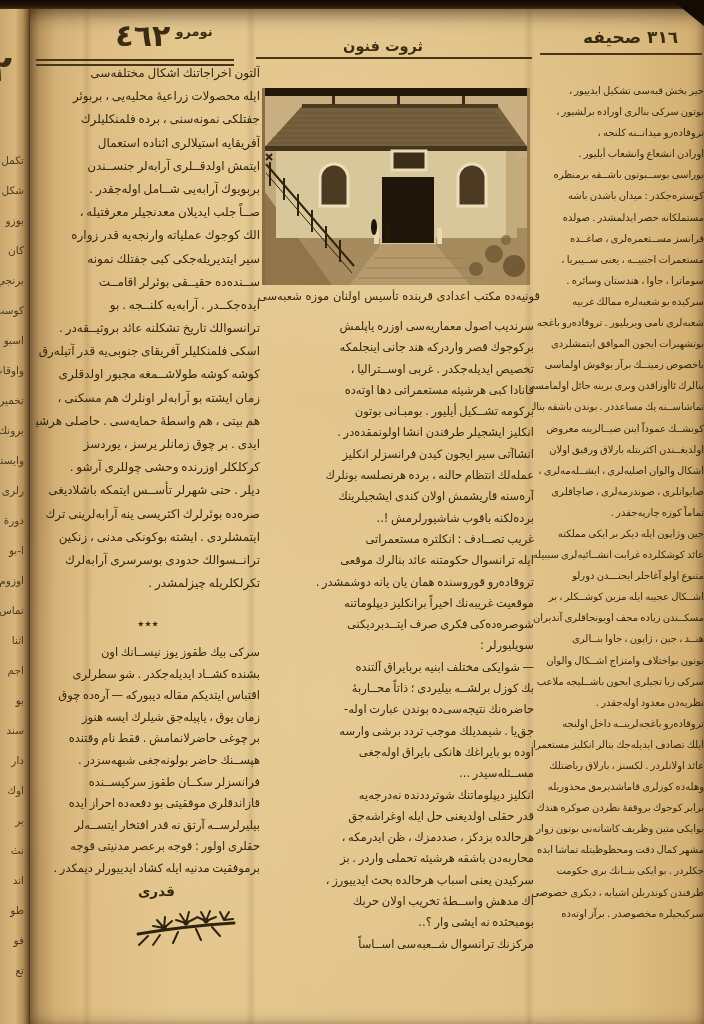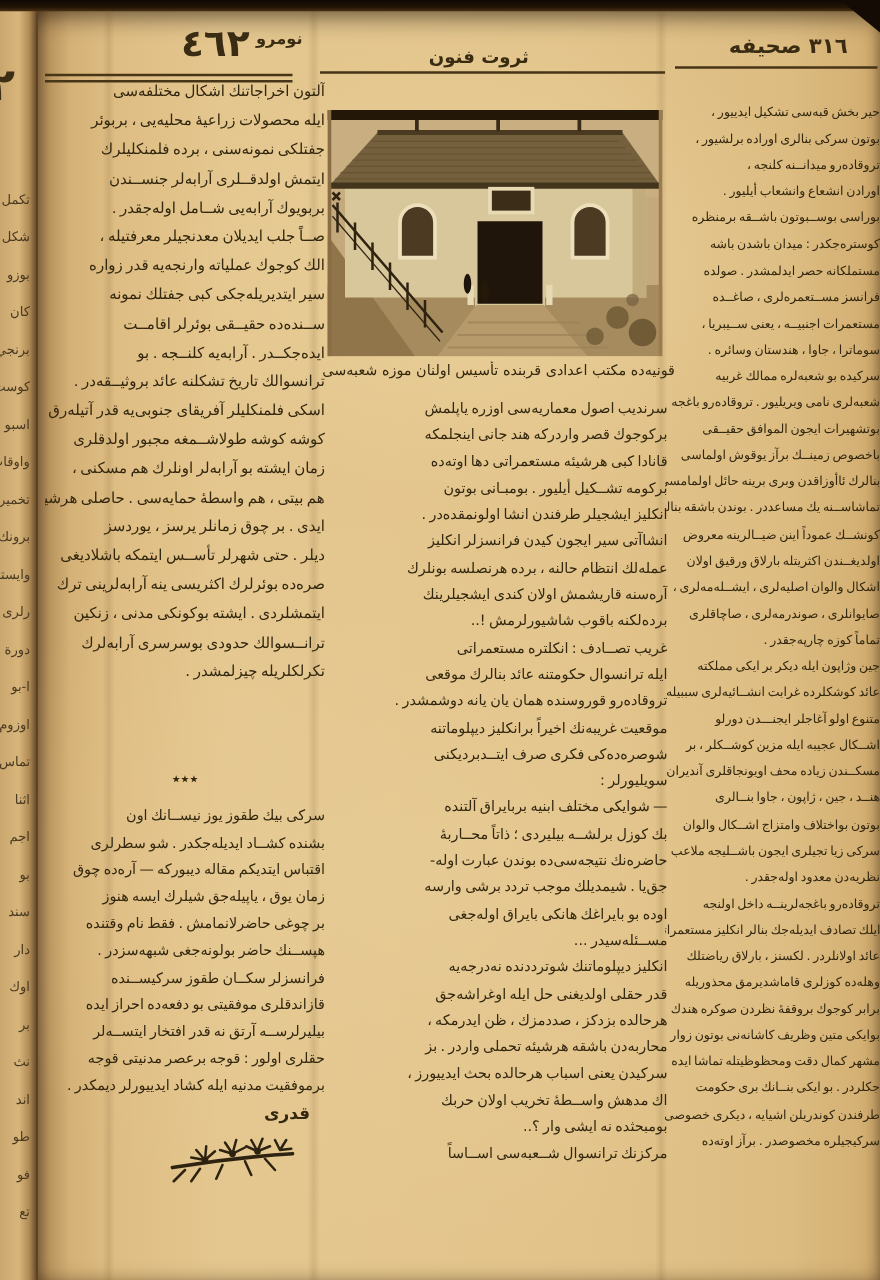--- a/index.html
+++ b/index.html
@@ -25,21 +25,21 @@
     background:linear-gradient(180deg,#0e0803,#241507 65%,#4a2f14);}
   .corner-tr{position:absolute;right:0;top:0;width:0;height:0;
     border-top:26px solid #140c04;border-left:32px solid transparent;}
   .crease{position:absolute;top:0;height:1016px;width:10px;
     background:linear-gradient(90deg,transparent,rgba(110,80,40,.15),transparent);}
 
   
   .hdr{position:absolute;color:#3a2c12;direction:rtl;white-space:nowrap;}
   .hdr-pageno{left:553px;top:19px;font-size:17px;font-weight:bold;letter-spacing:1px;}
   .hdr-masthead{left:313px;top:30px;font-size:14.5px;font-weight:bold;}
-  .hdr-issue{left:56px;top:10px;width:156px;text-align:right;}
+  .hdr-issue{left:56px;top:10px;width:156px;text-align:center;}
   .hdr-issue .w{font-size:13px;font-weight:bold;vertical-align:10px;}
   .hdr-issue .n{font-size:30px;font-weight:bold;letter-spacing:2px;}
   .rule{position:absolute;background:#473517;height:2px;}
   .rule-left{position:absolute;border-top:2px solid #473517;border-bottom:2px solid #473517;height:3px;background:transparent;}
 
   
   .photo{position:absolute;left:232px;top:80px;width:268px;height:197px;}
   .caption{position:absolute;left:222px;top:281px;width:288px;text-align:right;
     direction:rtl;font-size:11.5px;color:#33270f;white-space:nowrap;overflow:hidden;}
 
@@ -51,21 +51,21 @@
   .col-right .tline{height:21.1px;line-height:21.1px;}
   .col-middle{left:228px;top:308px;width:276px;font-size:11.5px;}
   .col-middle .tline{height:21.3px;line-height:21.3px;}
   .col-left-top{left:6px;top:54px;width:224px;font-size:12px;}
   .col-left-top .tline{height:23.2px;line-height:23.2px;}
   .col-left-bottom{left:6px;top:634px;width:224px;font-size:11.5px;}
   .col-left-bottom .tline{height:21.6px;line-height:21.6px;}
 
   .separator{position:absolute;left:6px;top:608px;width:224px;text-align:center;
     font-size:13px;color:#33270f;letter-spacing:2px;}
-  .signature{position:absolute;left:108px;top:875px;width:110px;text-align:right;
+  .signature{position:absolute;left:108px;top:875px;width:110px;text-align:left;
     direction:rtl;font-size:13.5px;font-weight:bold;color:#33270f;}
   .flourish{position:absolute;left:104px;top:898px;}
 </style>
 </head>
 <body>
 
 <div class="scan">
 
   <div class="sliver">
     <div class="big-frag">٢</div>
@@ -188,21 +188,21 @@
         <div class="tline">تروقاده‌رو ميدانــنه كلنجه ،</div>
         <div class="tline">اورادن انشعاع وانشعاب أيليور .</div>
         <div class="tline">بوراسى بوســبوتون باشــقه برمنظره</div>
         <div class="tline">كوستره‌جكدر : ميدان باشدن باشه</div>
         <div class="tline">مستملكانه حصر ايدلمشدر . صولده</div>
         <div class="tline">فرانسز مســتعمره‌لرى ، صاغــده</div>
         <div class="tline">مستعمرات اجنبيــه ، يعنى ســيبريا ،</div>
         <div class="tline">سوماترا ، جاوا ، هندستان وسائره .</div>
         <div class="tline">سركيده بو شعبه‌لره ممالك غربيه</div>
         <div class="tline">شعبه‌لرى نامى ويريليور . تروقاده‌رو باغجه</div>
-        <div class="tline">بوتشهيرات ايجون الموافق حقيــقى</div>
+        <div class="tline">بوتشهيرات ايجون الموافق ايتمشلردى</div>
         <div class="tline">باخصوص زمينــك برآز يوقوش اولماسى</div>
         <div class="tline">بنالرك ئاأوزاقدن وبرى برينه حائل اولمامسى</div>
         <div class="tline">تماشاســنه يك مساعددر . بوندن باشقه بنالر</div>
         <div class="tline">كونشــك عموداً اينن ضيــالرينه معروض</div>
         <div class="tline">اولديغــندن اكثريتله بارلاق ورقيق اولان</div>
         <div class="tline">اشكال والوان اصليه‌لرى ، ايشــله‌مه‌لرى ،</div>
         <div class="tline">صايوانلرى ، صوندرمه‌لرى ، صاچاقلرى</div>
         <div class="tline">تماماً كوزه چارپه‌جقدر .</div>
         <div class="tline">جين وژاپون ايله ديكر بر ايكى مملكته</div>
         <div class="tline">عائد كوشكلرده غرابت انشــائيه‌لرى سببيله</div>
@@ -221,20 +221,21 @@
         <div class="tline">بوايكى متين وظريف كاشانه‌نى بوتون زوار</div>
         <div class="tline">مشهر كمال دقت ومحظوظيتله تماشا ايده‌</div>
         <div class="tline">جكلردر . بو ايكى بنــانك برى حكومت</div>
         <div class="tline">طرفندن كوندريلن اشيايه ، ديكرى خصوصى</div>
         <div class="tline">سركيجيلره مخصوصدر . برآز اوته‌ده</div>
       </div>
 
     <div class="col col-middle">
         <div class="tline">سرنديب اصول معماريه‌سى اوزره ياپلمش</div>
         <div class="tline">بركوجوك قصر واردركه هند جانى اينجلمكه</div>
+        <div class="tline">تخصيص ايديله‌جكدر . غربى اوســتراليا ،</div>
         <div class="tline">قانادا كبى هرشيئه مستعمراتى دها اوته‌ده</div>
         <div class="tline">بركومه تشــكيل أيليور . بومبـانى بوتون</div>
         <div class="tline">انكليز ايشجيلر طرفندن انشا اولونمقده‌در .</div>
         <div class="tline">انشاآتى سير ايجون كيدن فرانسزلر انكليز</div>
         <div class="tline">عمله‌لك انتظام حالنه ، برده هرنصلسه بونلرك</div>
         <div class="tline">آره‌سنه قاريشمش اولان كندى ايشجيلرينك</div>
         <div class="tline">برده‌لكنه باقوب شاشيورلرمش !..</div>
         <div class="tline">غريب تصــادف : انكلتره مستعمراتى</div>
         <div class="tline">ايله ترانسوال حكومتنه عائد بنالرك موقعى</div>
         <div class="tline">تروقاده‌رو قوروسنده همان يان يانه دوشمشدر .</div>
@@ -254,33 +255,35 @@
         <div class="tline">سركيدن يعنى اسباب هرحالده بحث ايدييورز ،</div>
         <div class="tline">اك مدهش واســطهٔ تخريب اولان حربك</div>
         <div class="tline">بومبحثده نه ايشى وار ؟..</div>
         <div class="tline">مركزنك ترانسوال شــعبه‌سى اســاساً</div>
       </div>
 
     <div class="col col-left-top">
         <div class="tline">آلتون اخراجاتنك اشكال مختلفه‌سى</div>
         <div class="tline">ايله محصولات زراعيهٔ محليه‌يى ، بربوئر</div>
         <div class="tline">جفتلكى نمونه‌سنى ، برده فلمنكليلرك</div>
+        <div class="tline">آفريقايه استيلالرى اثناده استعمال</div>
         <div class="tline">ايتمش اولدقــلرى آرابه‌لر جنســندن</div>
         <div class="tline">بربويوك آرابه‌يى شــامل اوله‌جقدر .</div>
         <div class="tline">صــاً جلب ايديلان معدنجيلر معرفتيله ،</div>
         <div class="tline">الك كوجوك عملياته وارنجه‌يه قدر زواره</div>
         <div class="tline">سير ايتديريله‌جكى كبى جفتلك نمونه</div>
         <div class="tline">ســنده‌ده حقيــقى بوئرلر اقامــت</div>
         <div class="tline">ايده‌جكــدر . آرابه‌يه كلنــجه . بو</div>
         <div class="tline">ترانسوالك تاريخ تشكلنه عائد بروثيــقه‌در .</div>
         <div class="tline">اسكى فلمنكليلر آفريقاى جنوبى‌يه قدر آتيله‌رق</div>
         <div class="tline">كوشه كوشه طولاشــمغه مجبور اولدقلرى</div>
         <div class="tline">زمان ايشته بو آرابه‌لر اونلرك هم مسكنى ،</div>
         <div class="tline">هم بيتى ، هم واسطهٔ حمايه‌سى . حاصلى هرشيارى</div>
         <div class="tline">ايدى . بر چوق زمانلر يرسز ، يوردسز</div>
+        <div class="tline">كركلكلر اوزرنده وحشى چوللرى آرشو .</div>
         <div class="tline">ديلر . حتى شهرلر تأســس ايتمكه باشلاديغى</div>
         <div class="tline">صره‌ده بوئرلرك اكثريسى ينه آرابه‌لرينى ترك</div>
         <div class="tline">ايتمشلردى . ايشته بوكونكى مدنى ، زنكين</div>
         <div class="tline">ترانــسوالك حدودى بوسرسرى آرابه‌لرك</div>
         <div class="tline">تكرلكلريله چيزلمشدر .</div>
       </div>
     <div class="separator">٭٭٭</div>
     <div class="col col-left-bottom">
         <div class="tline">سركى بيك طقوز يوز نيســانك اون</div>
         <div class="tline">بشنده كشــاد ايديله‌جكدر . شو سطرلرى</div>

